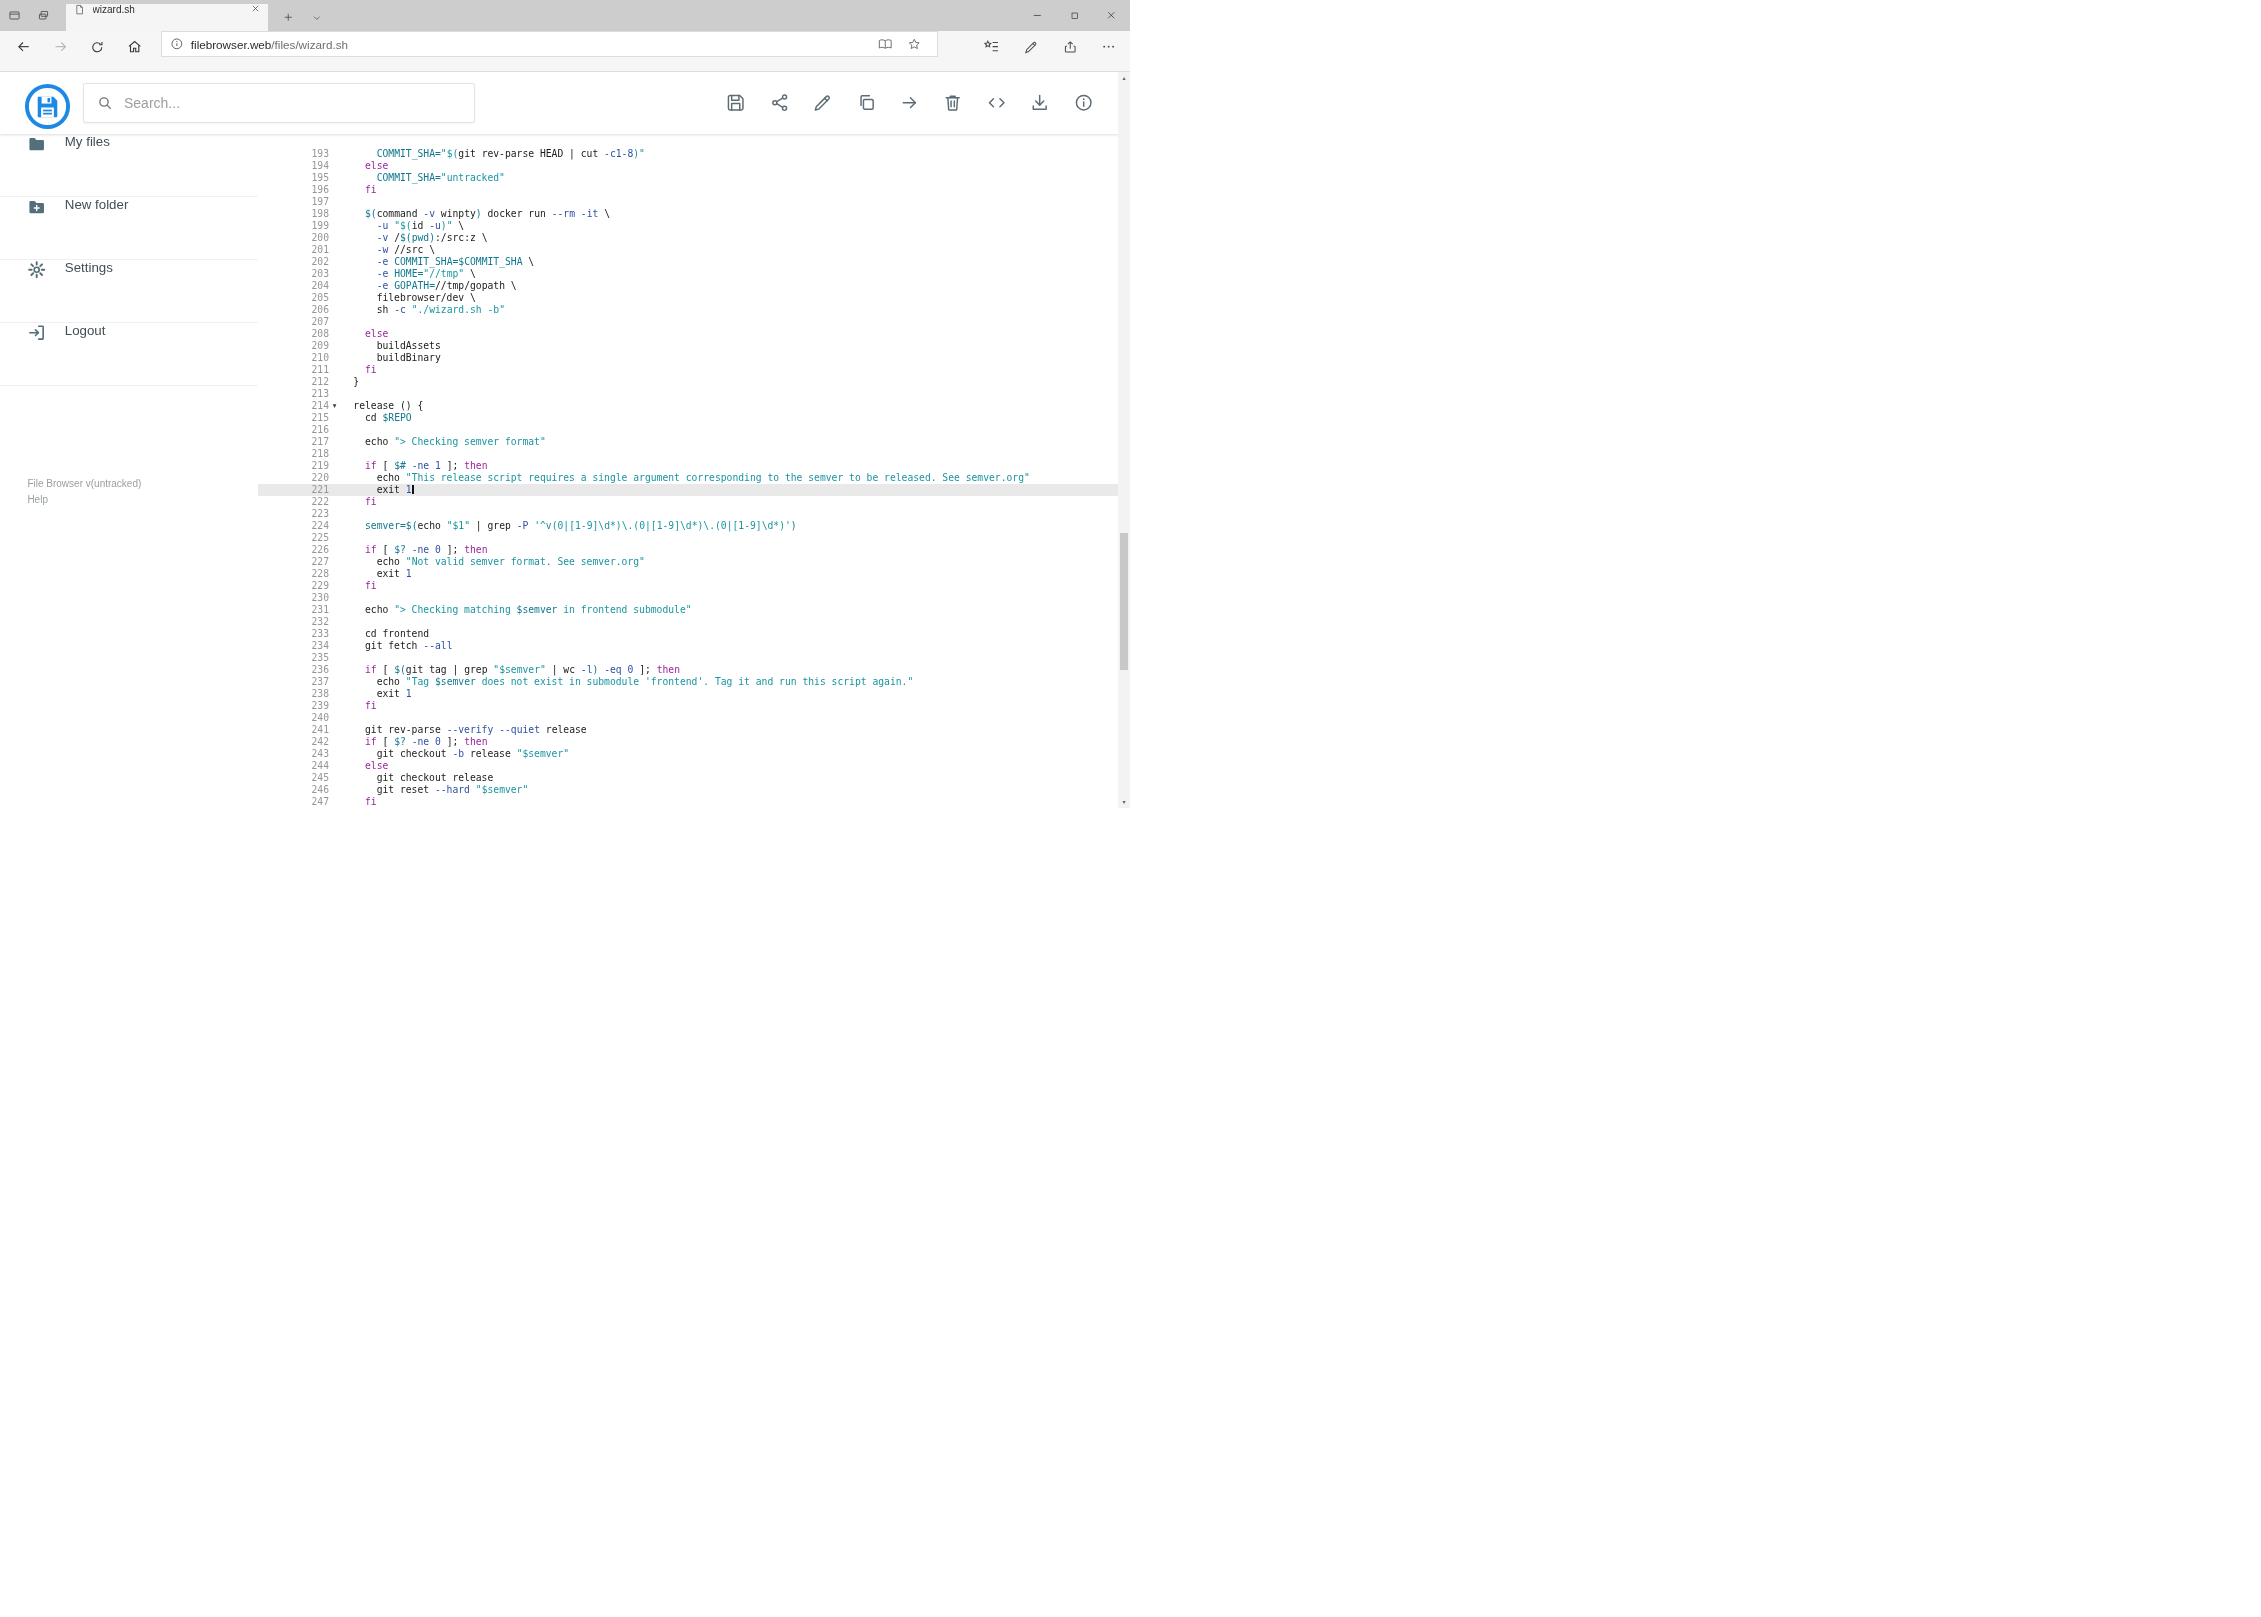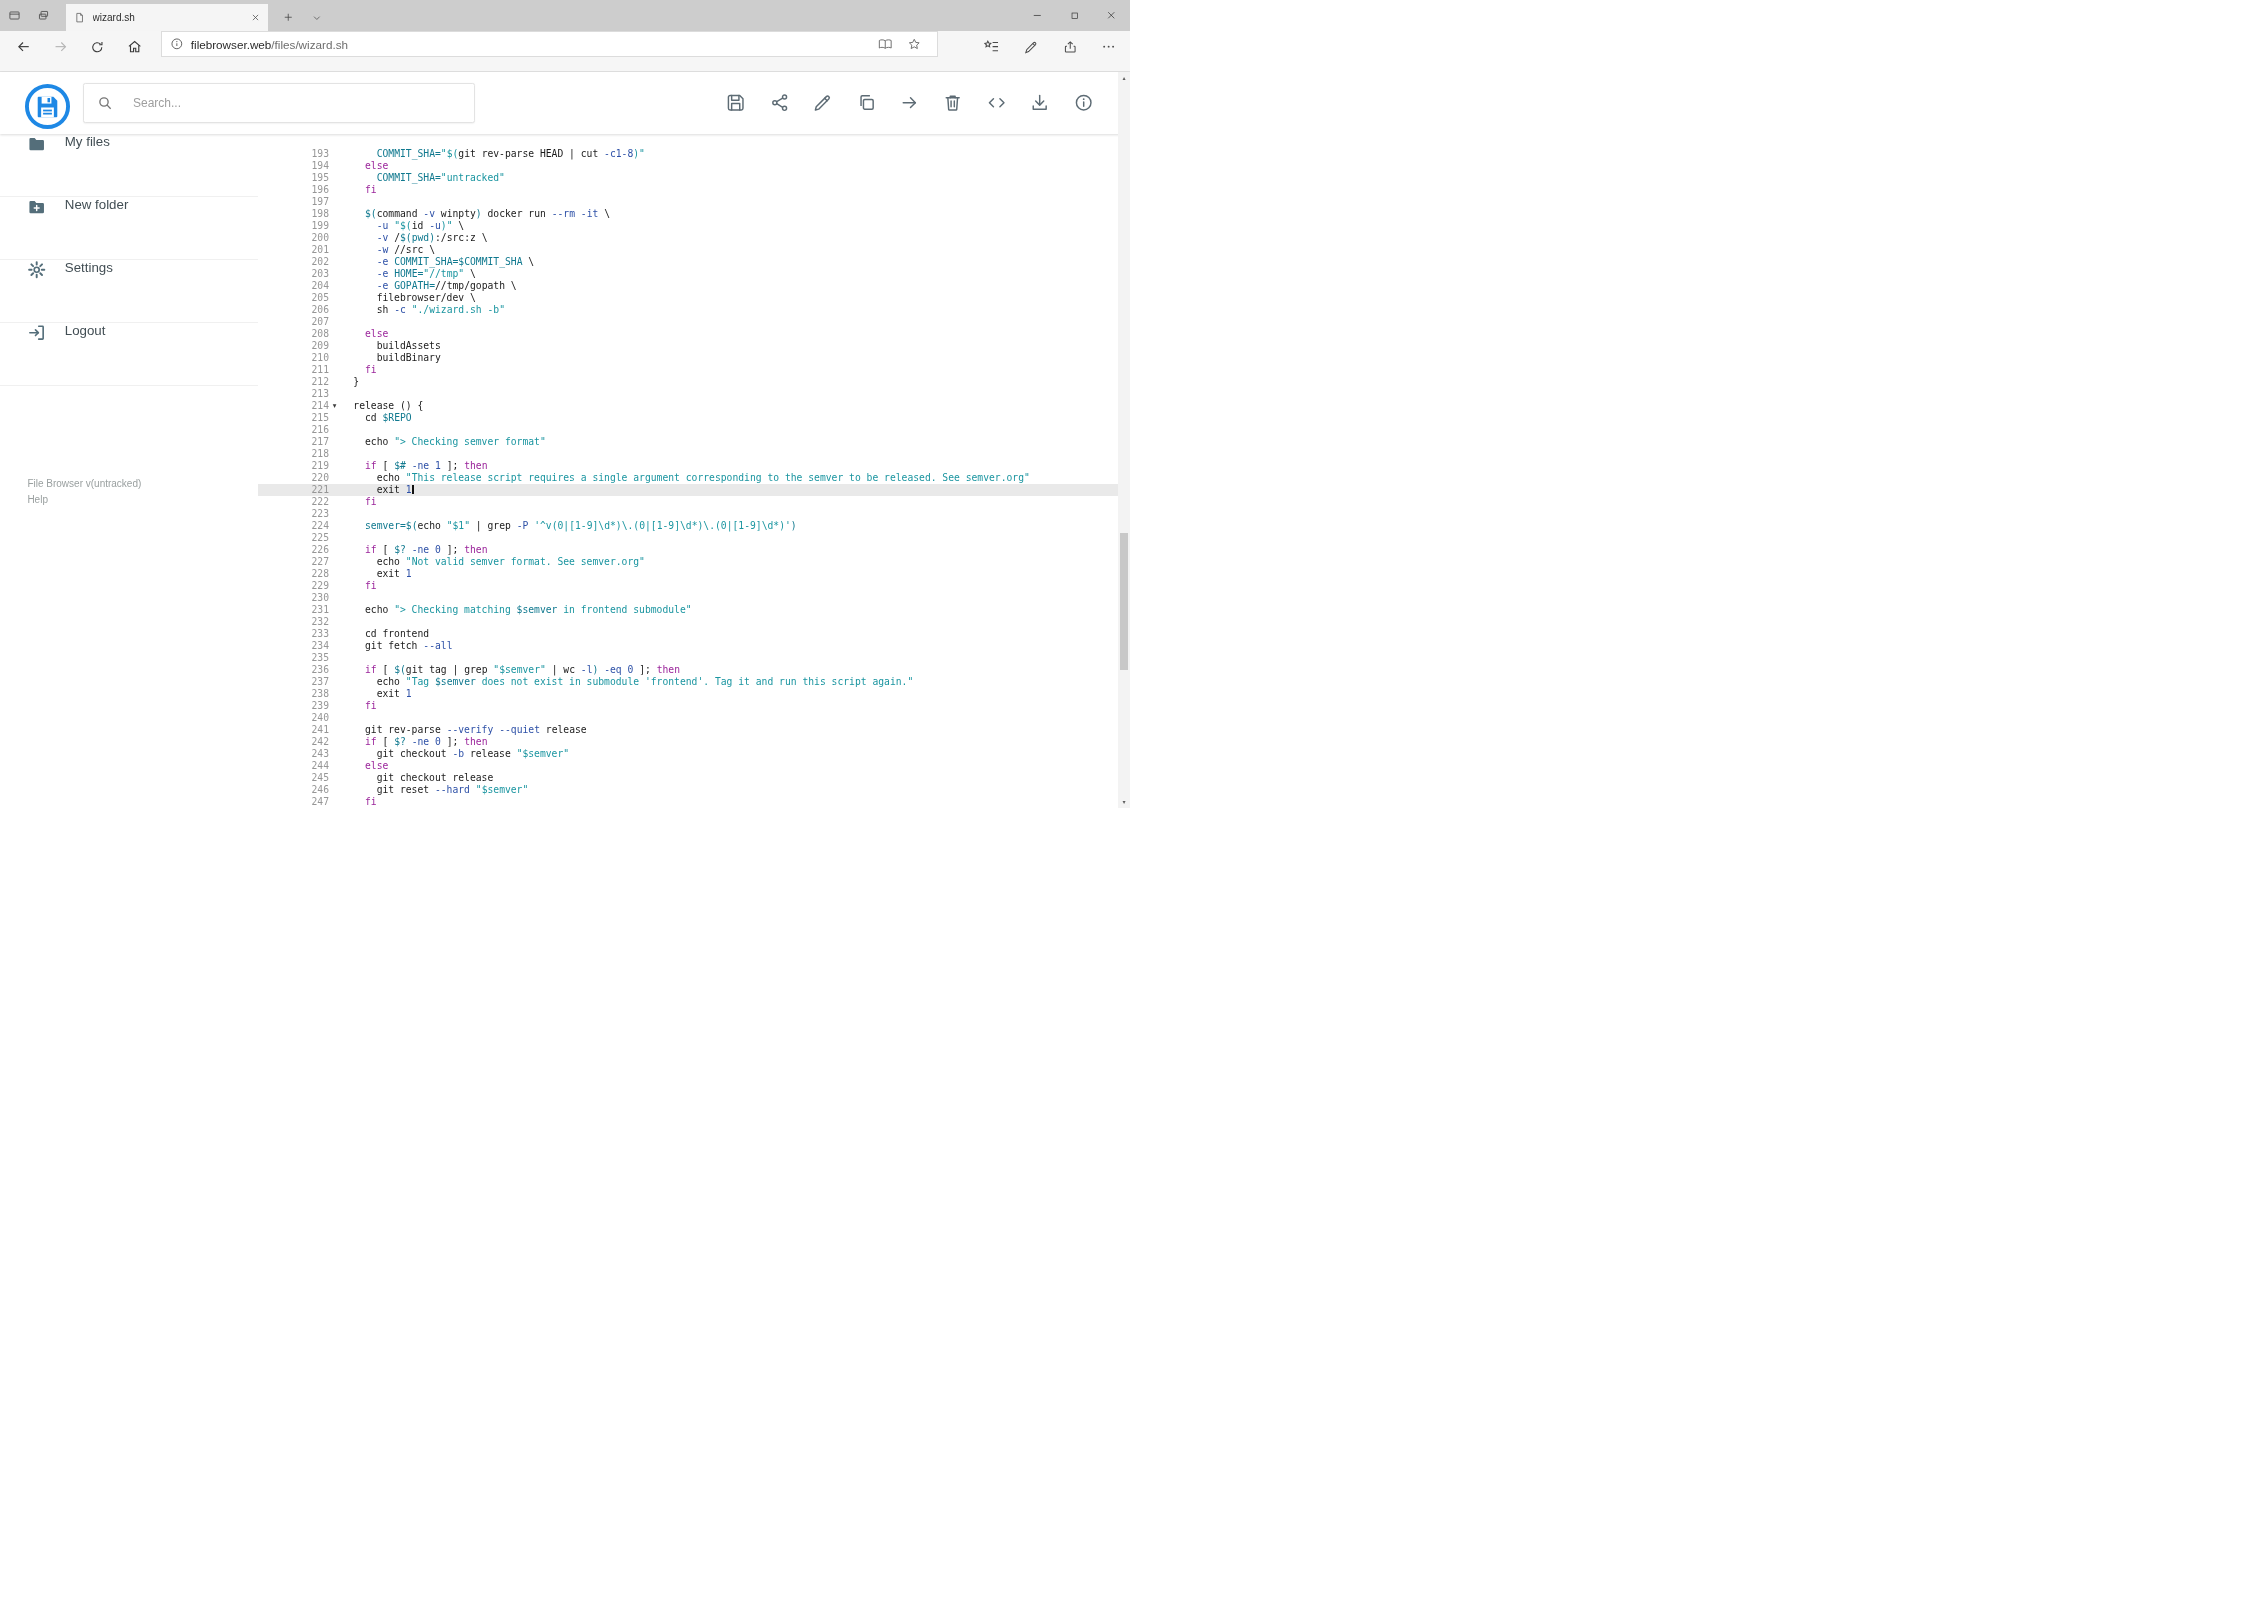--- a/index.html
+++ b/index.html
@@ -4,21 +4,21 @@
 <style>
   html,body{margin:0;padding:0}
   body{width:1130px;height:808px;position:relative;overflow:hidden;background:#fff;
        font-family:"Liberation Sans",sans-serif;-webkit-font-smoothing:antialiased}
   svg{display:block}
 
   
   .tabstrip{position:absolute;top:0;left:0;right:0;height:31px;background:#cdcdcd}
   .strip-icons{position:absolute;left:8px;top:0;height:31px;display:flex;align-items:center;gap:16px}
   .tab{position:absolute;left:66px;top:4px;width:202px;height:27px;background:#f5f5f5;
-       display:flex;align-items:center;padding:0 8px;box-sizing:border-box}
+       display:flex;align-items:flex-start;padding:0 8px;box-sizing:border-box}
   .tab-title{font-size:10px;color:#2b2b2b;margin-left:7.3px;flex:1;white-space:nowrap;overflow:hidden}
   .tab-close{margin-left:4.8px}
   .newtab{position:absolute;left:275px;top:4px;width:27.4px;height:27px;display:flex;align-items:center;justify-content:center}
   .tabchev{position:absolute;left:305px;top:4px;width:24px;height:27px;display:flex;align-items:center;justify-content:center}
   .win-controls{position:absolute;right:0;top:0;height:31px;display:flex}
   .win-btn{width:37px;height:31px;display:flex;align-items:center;justify-content:center}
 
   .navbar{position:absolute;top:31px;left:0;right:0;height:41px;background:#f6f6f6;
           border-bottom:0.8px solid #e1e1e1;display:flex;align-items:flex-start;box-sizing:border-box;padding-left:4.8px}
   .nav-btn{width:37px;height:32px;display:flex;align-items:center;justify-content:center;flex:none}
@@ -32,21 +32,21 @@
   .nav-right{margin-left:auto;display:flex;margin-right:1.6px}
   .nav-right .nav-btn{width:39px}
 
   
   .app-header{position:absolute;top:72px;left:0;right:0;height:62px;background:#fff;z-index:5;
               box-shadow:0 0.8px 2.4px rgba(0,0,0,.14)}
   .logo{position:absolute;left:24px;top:10.5px;width:47px;height:47px}
   .searchbox{position:absolute;left:83px;top:10.5px;width:392px;height:40px;background:#fff;
              border:0.8px solid #e3e3e3;border-radius:2.4px;box-shadow:0 0.8px 1.6px rgba(0,0,0,.05);
              display:flex;align-items:center;padding-left:13px;box-sizing:border-box}
-  .search-ph{margin-left:20px;font-size:12px;color:#9e9e9e}
+  .search-ph{margin-left:11px;font-size:14px;color:#9e9e9e}
   .header-actions{position:absolute;right:37px;top:0;height:62px;display:flex;align-items:center;gap:24px}
   .hicon{width:19.4px;height:19.4px;background:none;border:none;padding:0;cursor:pointer}
 
   
   .app-body{position:absolute;top:134px;left:0;right:0;bottom:0;display:flex}
   .sidebar{width:258px;flex:none;position:relative}
   .sb-item{height:62px;display:flex;align-items:flex-start;padding-left:27.4px;border-bottom:0.8px solid #f0f0f0;cursor:pointer}
   .sb-label{margin-left:18px;font-size:13.3px;color:#424e54}
   .sb-footer{position:absolute;left:27.4px;top:342px;font-size:10px;color:#9aa0a0;line-height:16px}
 

